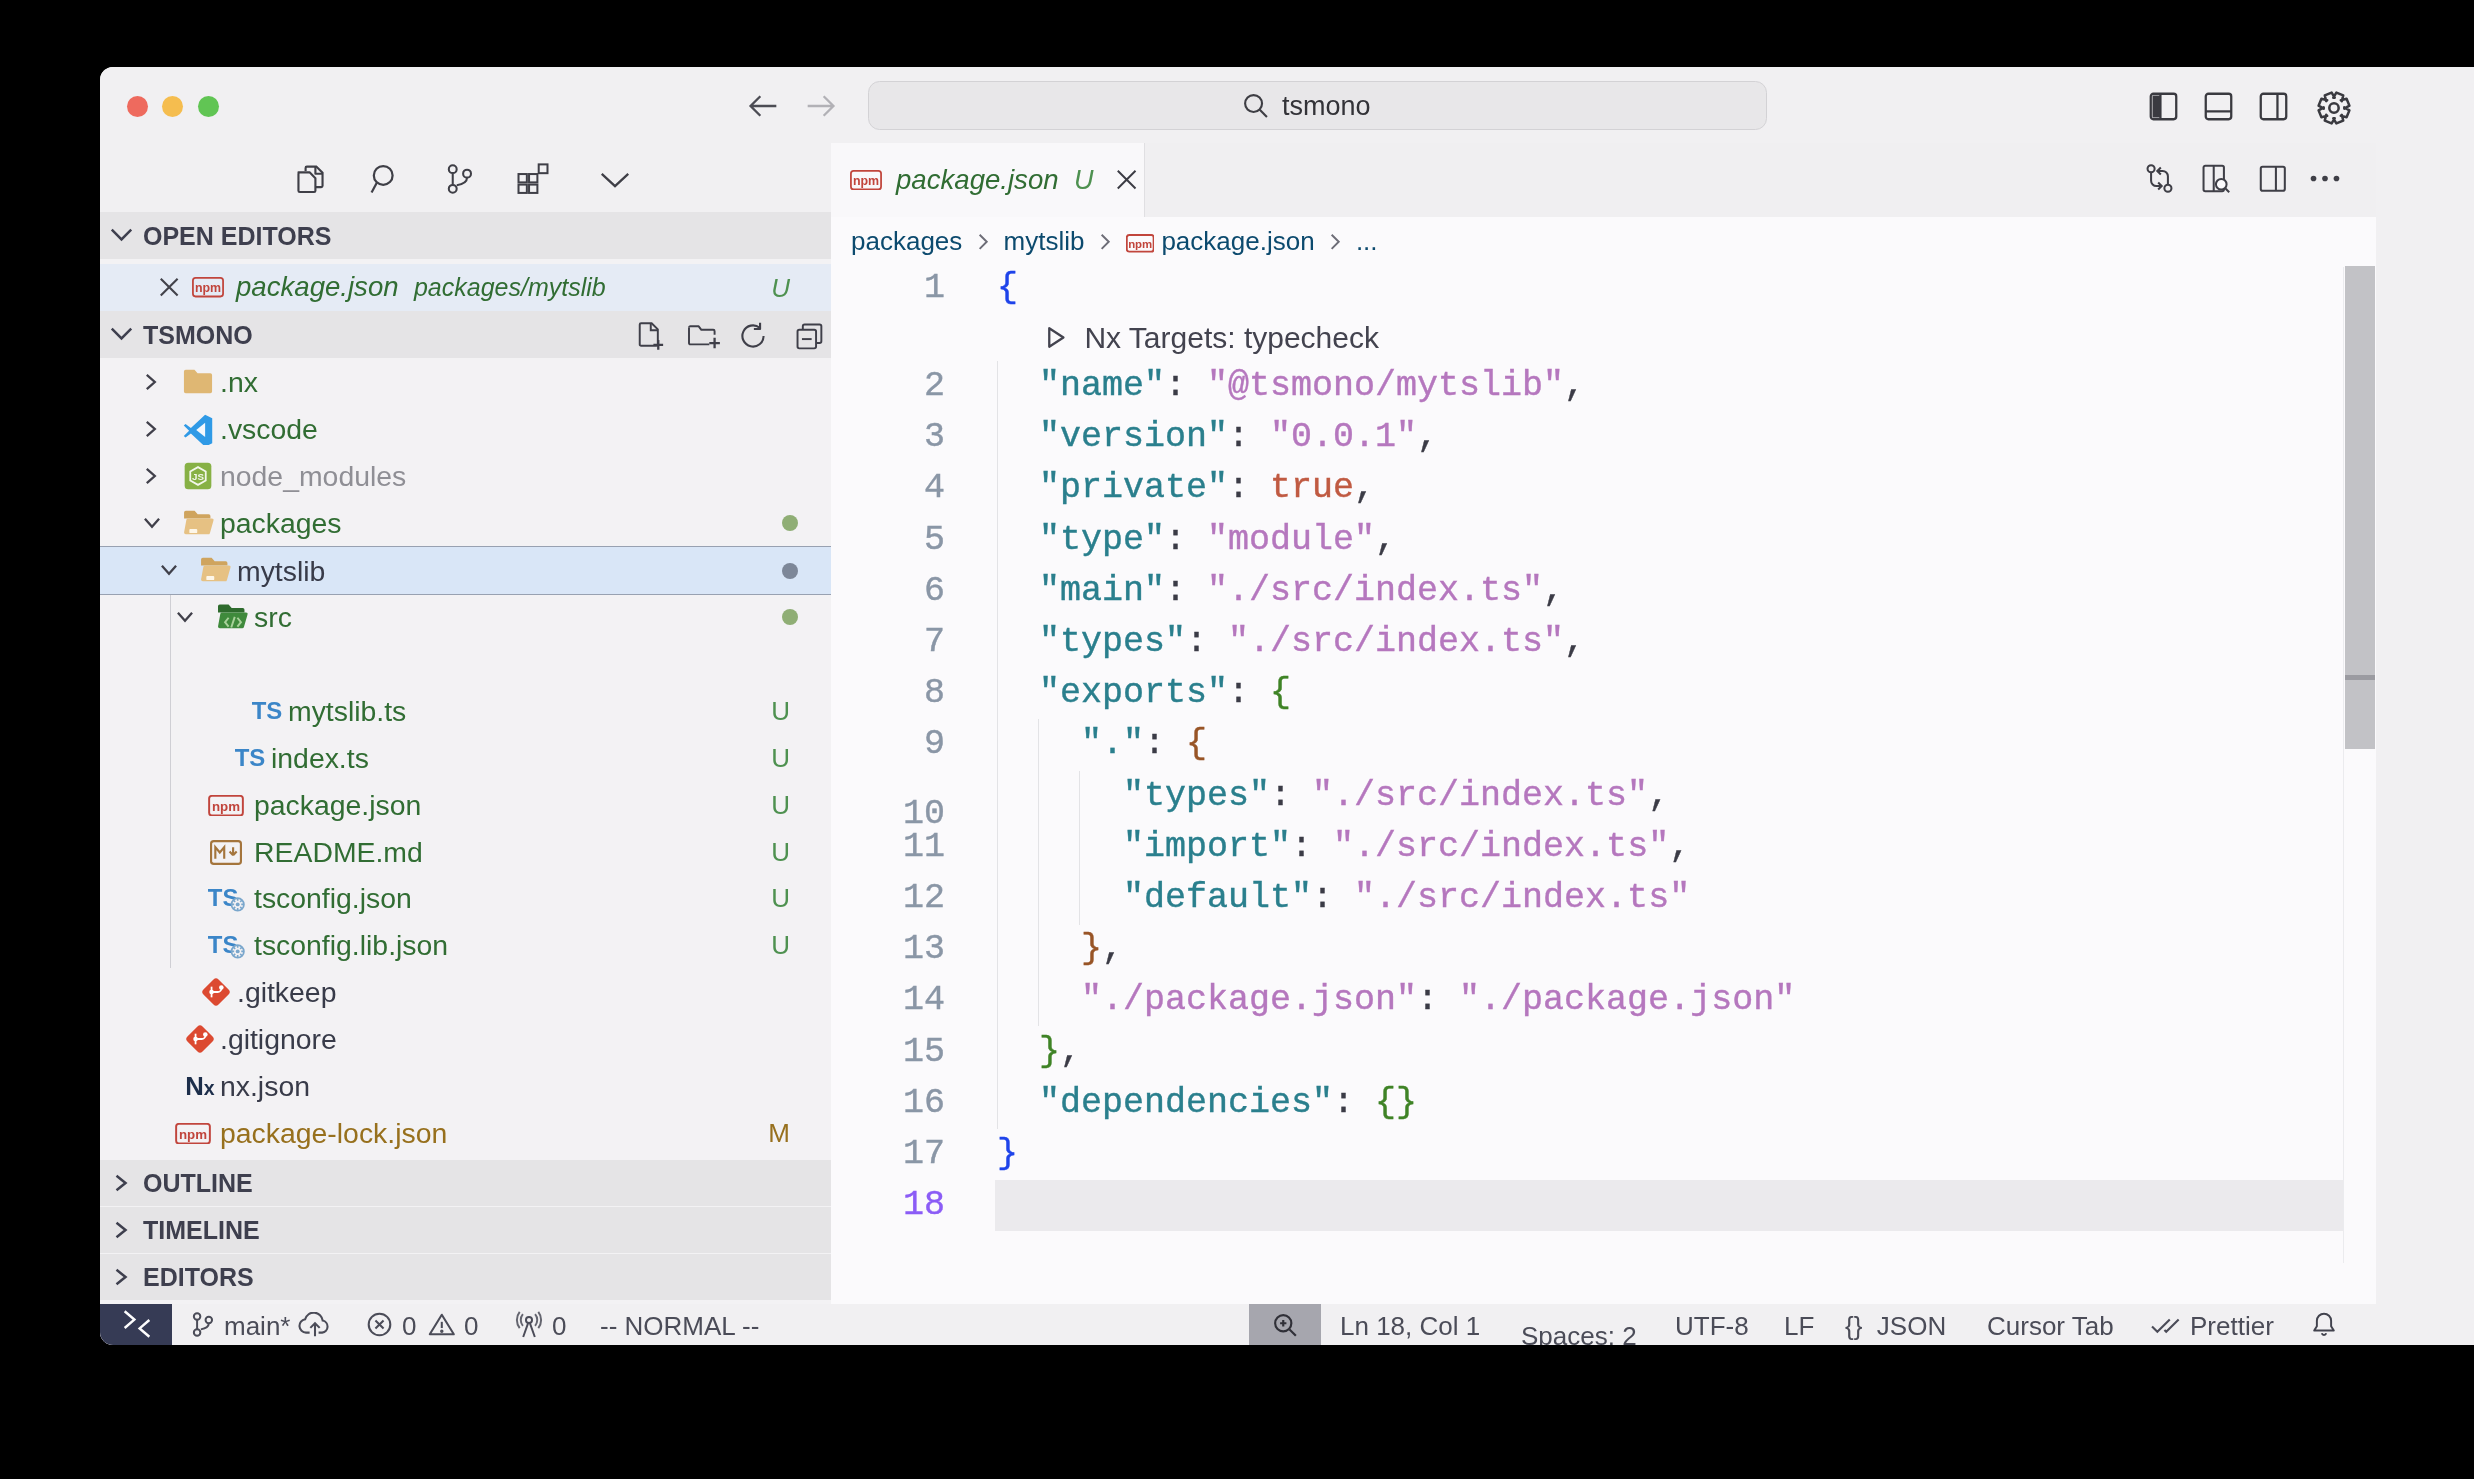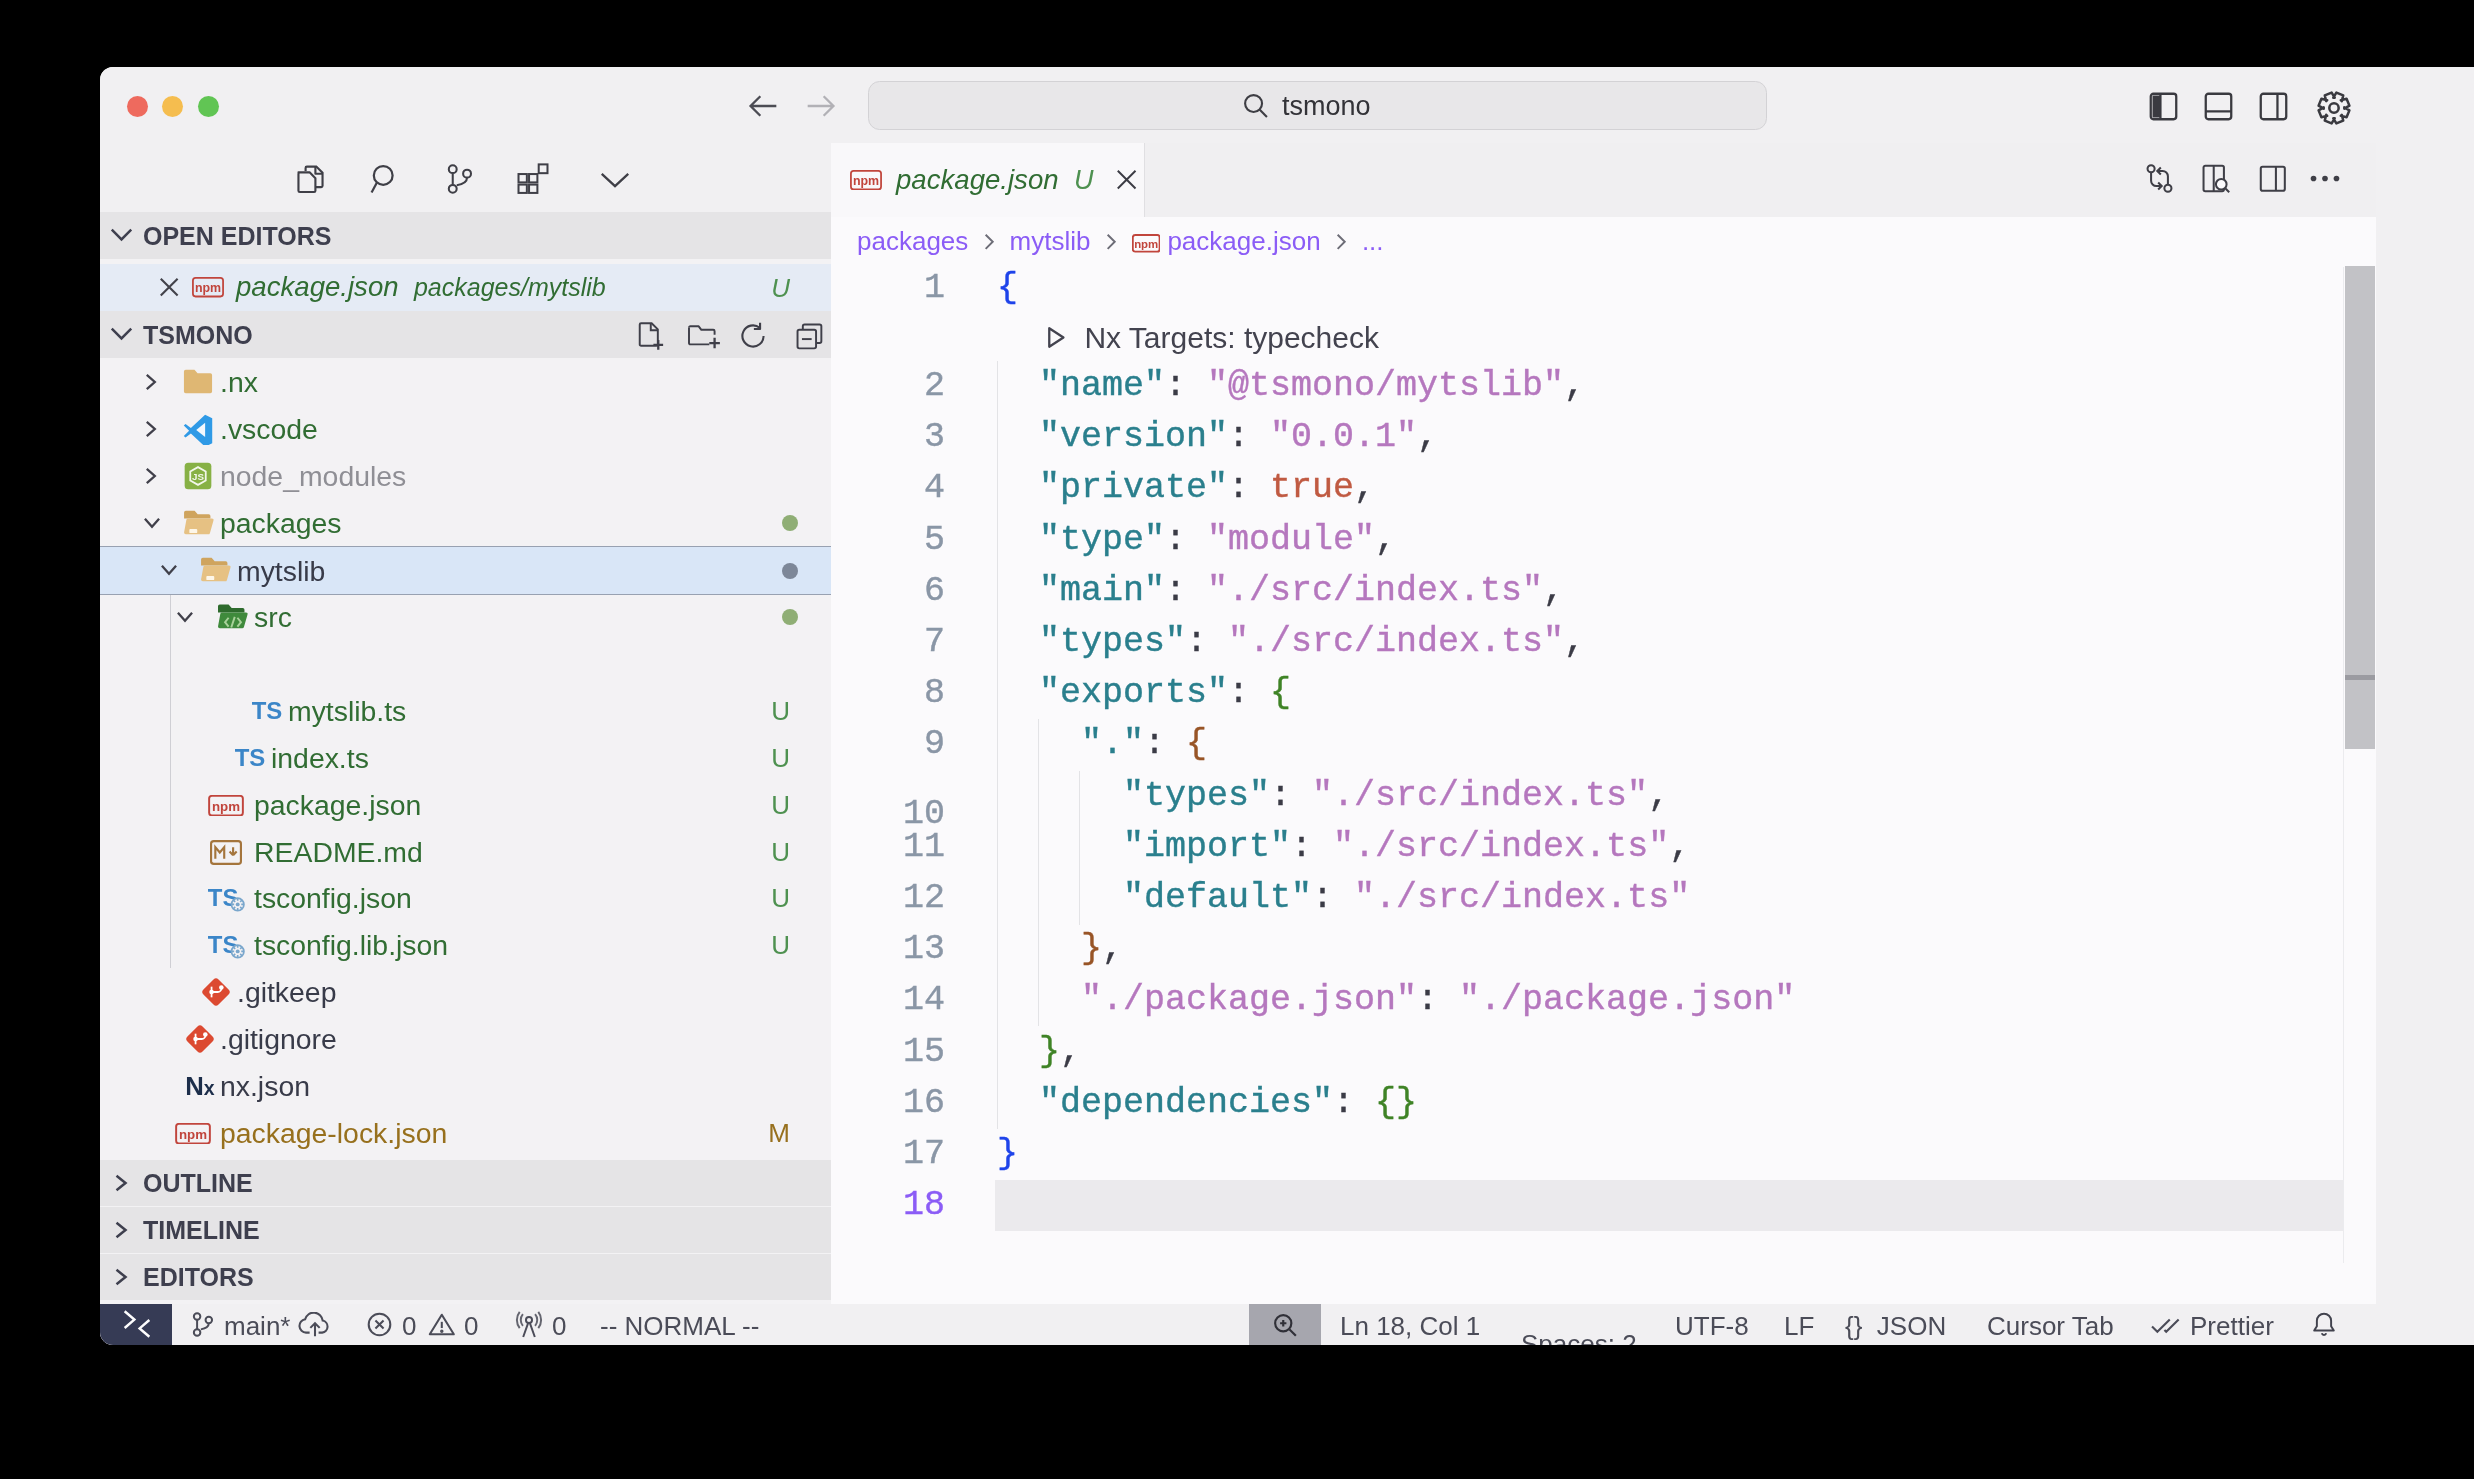--- a/index.html
+++ b/index.html
@@ -347,21 +347,21 @@
         <rect x="2" y="2" width="27" height="27" rx="2"></rect>
         <path d="M19 2v27"></path>
       </svg>
     <svg class="abs" style="left:1479px;top:32px" width="30" height="7.1" viewBox="0 0 34 8" fill="#3f3f47">
         <circle cx="4" cy="4" r="3.2"></circle>
         <circle cx="17" cy="4" r="3.2"></circle>
         <circle cx="30" cy="4" r="3.2"></circle>
       </svg>
 
     <div class="abs" style="left:0;top:74px;width:1545px;height:47px;background:#fbfafc"></div>
-    <div class="abs" style="left:26px;top:83px;font-size:26px;color:#8b5cf6;white-space:nowrap">packages&nbsp;&nbsp;<svg style="display:inline-block;vertical-align:-1.8px" width="12.4" height="19.6" viewBox="0 0 14 22" fill="none" stroke="#6d6d77" stroke-width="2.2">
+    <div class="abs" style="left:20px;top:83px;font-size:26px;color:#0c4a6e;white-space:nowrap">packages&nbsp;&nbsp;<svg style="display:inline-block;vertical-align:-1.8px" width="12.4" height="19.6" viewBox="0 0 14 22" fill="none" stroke="#6d6d77" stroke-width="2.2">
           <path d="M3 3l8 8-8 8"></path>
         </svg>&nbsp;&nbsp;mytslib&nbsp;&nbsp;<svg style="display:inline-block;vertical-align:-1.8px" width="12.4" height="19.6" viewBox="0 0 14 22" fill="none" stroke="#6d6d77" stroke-width="2.2">
           <path d="M3 3l8 8-8 8"></path>
         </svg>&nbsp;&nbsp;<svg style="display:inline-block;vertical-align:-2.7px;font-size:29.5px" width="28.4" height="18.7" viewBox="0 0 36 23">
           <rect x="1" y="1" width="34" height="21" rx="3" fill="none" stroke="#c1453c" stroke-width="2.4"></rect>
           <text x="18" y="17.5" font-size="14.5" font-weight="bold" fill="#c1453c" text-anchor="middle" font-family="Liberation Sans">npm</text>
         </svg>&nbsp;package.json&nbsp;&nbsp;<svg style="display:inline-block;vertical-align:-1.8px" width="12.4" height="19.6" viewBox="0 0 14 22" fill="none" stroke="#6d6d77" stroke-width="2.2">
           <path d="M3 3l8 8-8 8"></path>
         </svg>&nbsp;&nbsp;...</div>
 
@@ -449,21 +449,21 @@
       </svg>
     <div class="abs" style="left:452px;top:7.1px">0</div>
     <div class="abs" style="left:500px;top:7.1px">-- NORMAL --</div>
     <div class="abs" style="left:1149px;top:0;width:72px;height:41px;background:#a6a6ae"></div>
     <svg class="abs" style="left:1172px;top:8px" width="27" height="27" viewBox="0 0 30 30" fill="none" stroke="#303038" stroke-width="2.4">
         <circle cx="12.5" cy="12.5" r="9"></circle>
         <path d="M19.5 19.5l7 7"></path>
         <path d="M9 12.5h7M12.5 9v7"></path>
       </svg>
     <div class="abs" style="left:1240px;top:7.1px">Ln 18, Col 1</div>
-    <div class="abs" style="left:1421px;top:25px">Spaces: 2</div>
+    <div class="abs" style="left:1421px;top:17px">Spaces: 2</div>
     <div class="abs" style="left:1575px;top:7.1px">UTF-8</div>
     <div class="abs" style="left:1684px;top:7.1px">LF</div>
     <div class="abs" style="left:1745px;top:7.1px">{}&nbsp;&nbsp;JSON</div>
     <div class="abs" style="left:1887px;top:7.1px">Cursor Tab</div>
     <svg class="abs" style="left:2050px;top:10.7px" width="36" height="21.3" viewBox="0 0 40 24" fill="none" stroke="#4b4c58" stroke-width="2.4">
         <path d="M2 13l6 6L22 5M16 17l2 2L32 5"></path>
       </svg>
     <div class="abs" style="left:2090px;top:7.1px">Prettier</div>
     <svg class="abs" style="left:2211px;top:7.1px" width="26" height="27.6" viewBox="0 0 29 31" fill="none" stroke="#42434e" stroke-width="2.2">
         <path d="M14.5 3a8 8 0 0 0-8 8v6l-3 5h22l-3-5v-6a8 8 0 0 0-8-8z" stroke-linejoin="round"></path>

